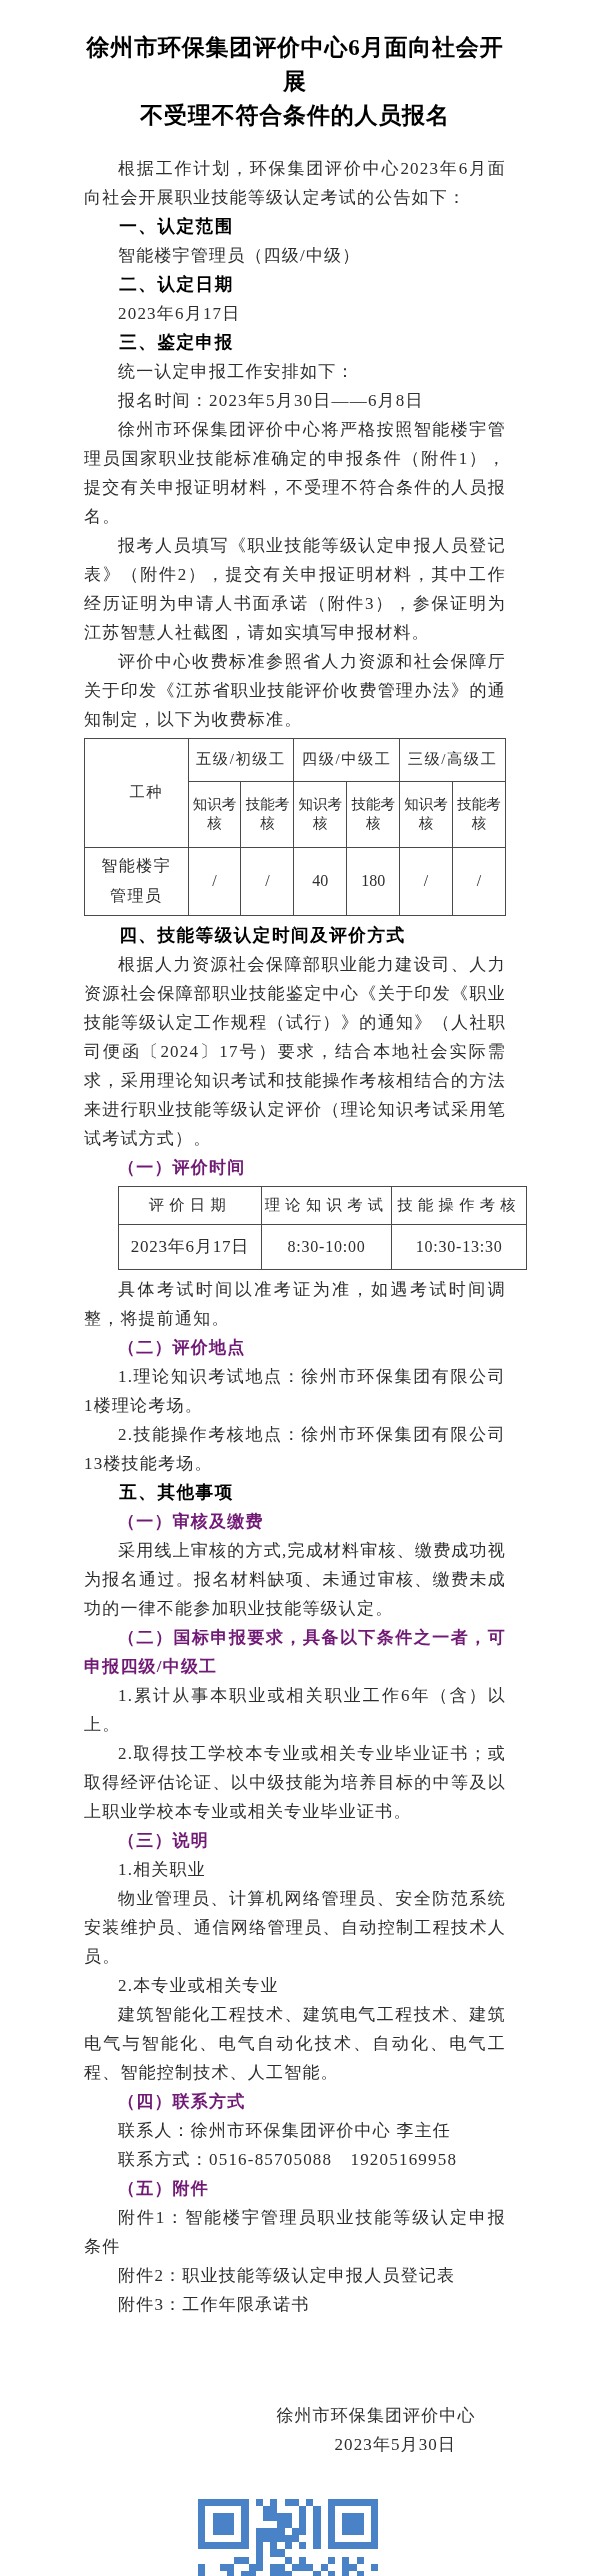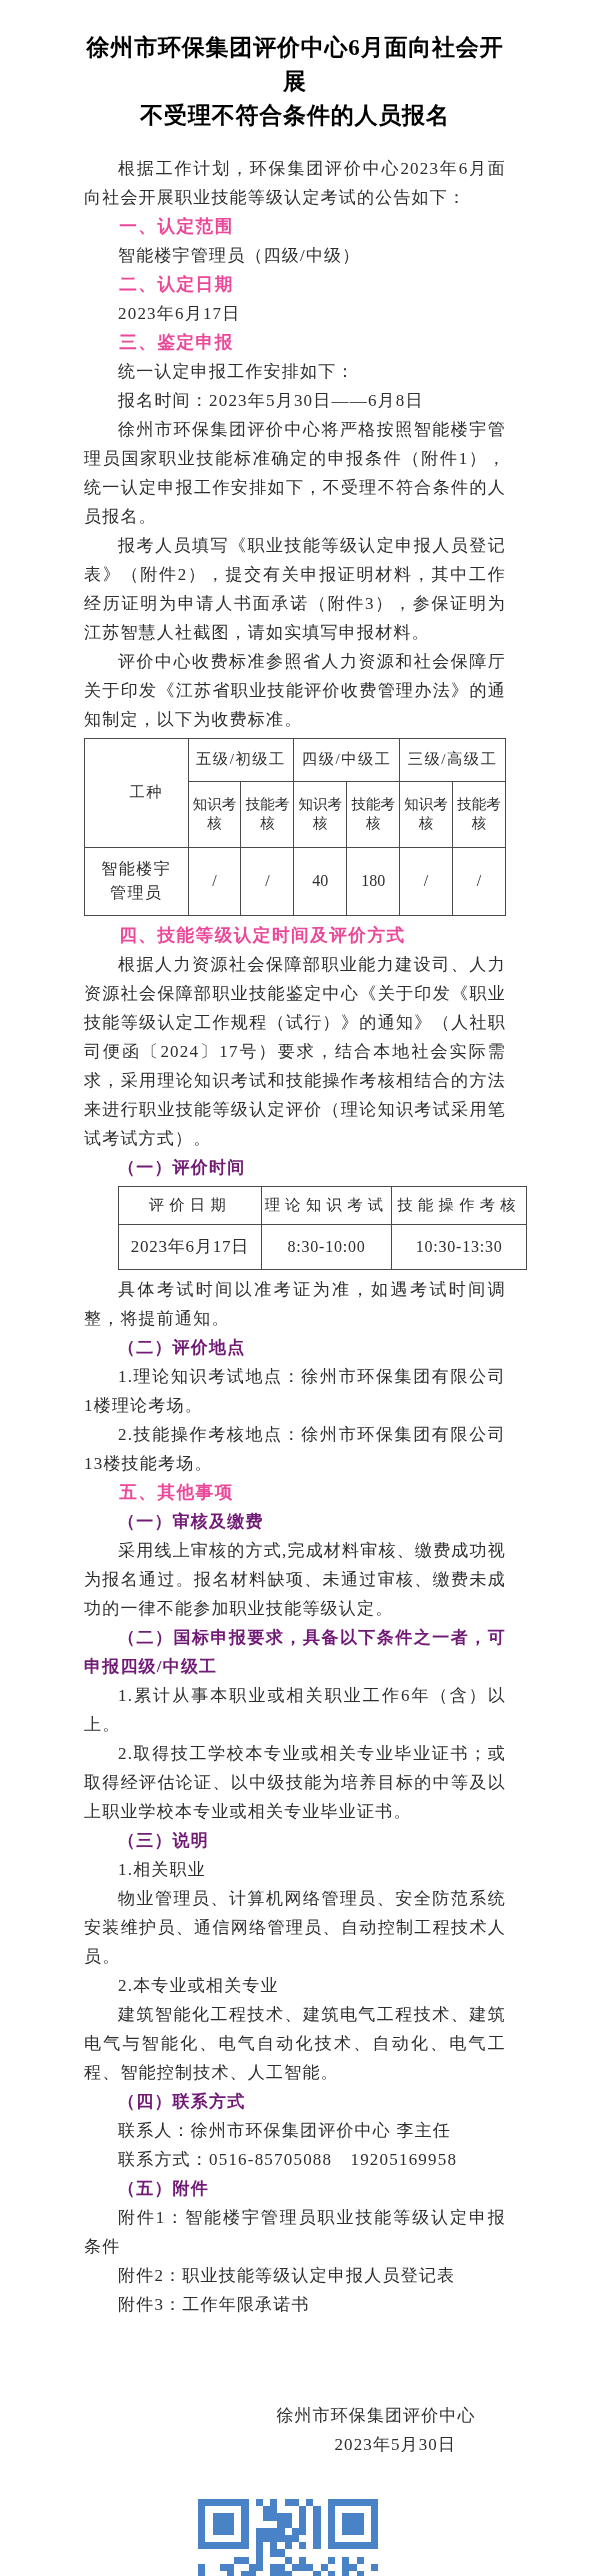--- a/index.html
+++ b/index.html
@@ -13,31 +13,31 @@
     text-align:center;font-weight:bold;color:#000;
     font-size:23px;line-height:34px;letter-spacing:0.8px;
   }
   .title-block{margin-bottom:21.4px;}
   p.body, .sub-h, .num-h{
     margin:0;font-size:17px;line-height:29px;letter-spacing:1.2px;
     text-align:justify;text-indent:2em;
   }
   .num-h{
     font-family:Liberation Serif, serif;
-    font-weight:bold;font-size:17.6px;color:#ec4899;letter-spacing:1.5px;
+    font-weight:bold;font-size:17.6px;color:#000000;letter-spacing:1.5px;
   }
   .sub-h{font-weight:bold;color:#701a75;font-family:Liberation Serif, serif;}
   table{border-collapse:collapse;table-layout:fixed;}
   td{border:1.5px solid #4a4a4a;text-align:center;vertical-align:middle;padding:0;}
   .fee-table{width:100%;margin:3.8px 0 5.3px 0;border:1.5px solid #4a4a4a;}
   .fee-table .c0{width:19.6%;padding-left:20px;}
   .fee-table .r1 td{height:42px;font-size:15.3px;letter-spacing:1.5px;}
   .fee-table .r2 td{height:65px;font-size:14.5px;letter-spacing:0;padding:0 0.8px;}
   .fee-table .r3 td{height:67px;font-size:16px;}
-  .fee-table .trade{font-size:15.3px;line-height:24px;padding:0 10.7px;letter-spacing:1.5px;}
+  .fee-table .trade{font-size:15.3px;line-height:30px;padding:0 10.7px;letter-spacing:1.5px;}
   .fee-table .corner{font-size:16px;letter-spacing:6.1px;}
   .eval-table{width:409px;margin:3.8px 0 5.3px 34px;border:1.5px solid #4a4a4a;}
   .eval-table .h td{height:37px;font-size:15.3px;letter-spacing:5.3px;}
   .eval-table .d td{height:44px;font-size:16px;letter-spacing:0.8px;}
   .eval-table .col-a{width:35%;}
   .eval-table .col-b{width:32%;}
   .eval-table .col-c{width:33%;}
   .eval-table .d .date{font-size:17px;}
   .signature{margin-top:82px;text-align:right;font-size:17px;line-height:29px;letter-spacing:1.1px;}
   .sig-org{padding-right:30.5px;text-align:right;}
@@ -62,21 +62,21 @@
 
   <div class="num-h">一、认定范围</div>
   <p class="body">智能楼宇管理员（四级/中级）</p>
 
   <div class="num-h">二、认定日期</div>
   <p class="body">2023年6月17日</p>
 
   <div class="num-h">三、鉴定申报</div>
   <p class="body">统一认定申报工作安排如下：</p>
   <p class="body">报名时间：2023年5月30日——6月8日</p>
-  <p class="body">徐州市环保集团评价中心将严格按照智能楼宇管理员国家职业技能标准确定的申报条件（附件1），统一认定申报工作安排如下，不受理不符合条件的人员报名。</p>
+  <p class="body">徐州市环保集团评价中心将严格按照智能楼宇管理员国家职业技能标准确定的申报条件（附件1），提交有关申报证明材料，不受理不符合条件的人员报名。</p>
   <p class="body">报考人员填写《职业技能等级认定申报人员登记表》（附件2），提交有关申报证明材料，其中工作经历证明为申请人书面承诺（附件3），参保证明为江苏智慧人社截图，请如实填写申报材料。</p>
   <p class="body">评价中心收费标准参照省人力资源和社会保障厅关于印发《江苏省职业技能评价收费管理办法》的通知制定，以下为收费标准。</p>
 
   <table class="fee-table">
     <tbody>
         <tr class="r1">
       <td class="c0 corner" rowspan="2">工种</td>
       <td colspan="2">五级/初级工</td>
       <td colspan="2">四级/中级工</td>
       <td colspan="2">三级/高级工</td>

